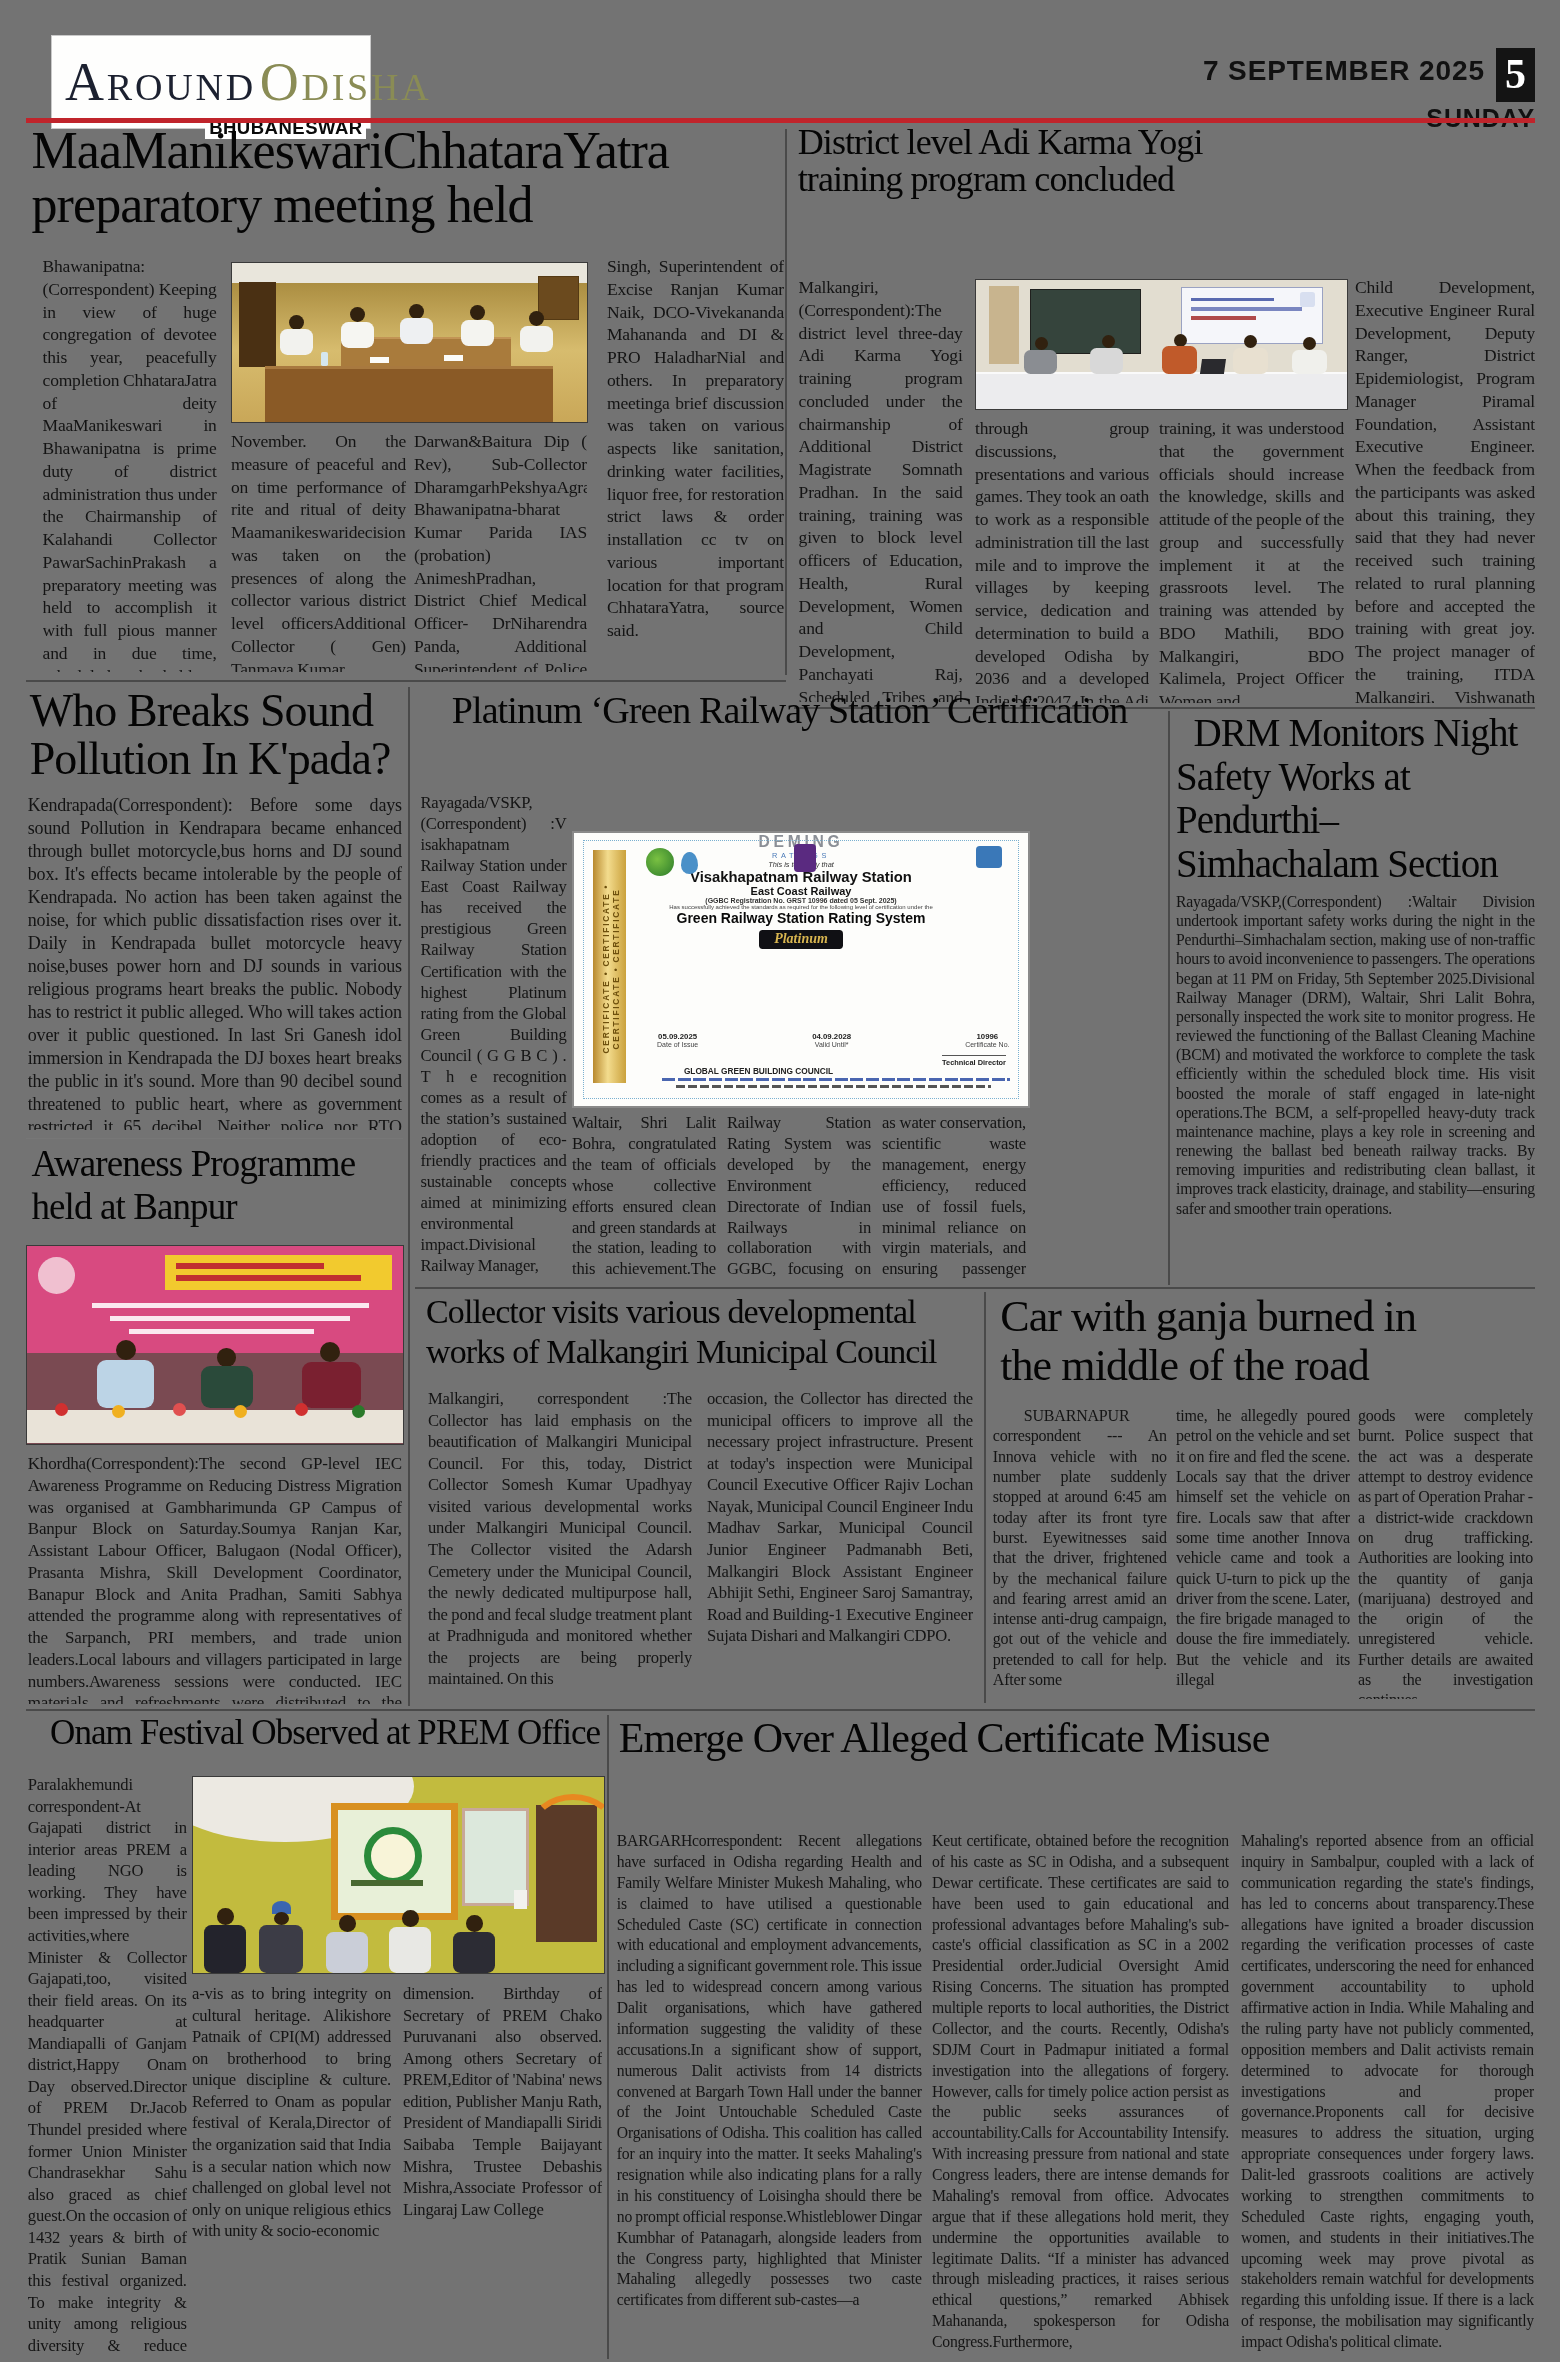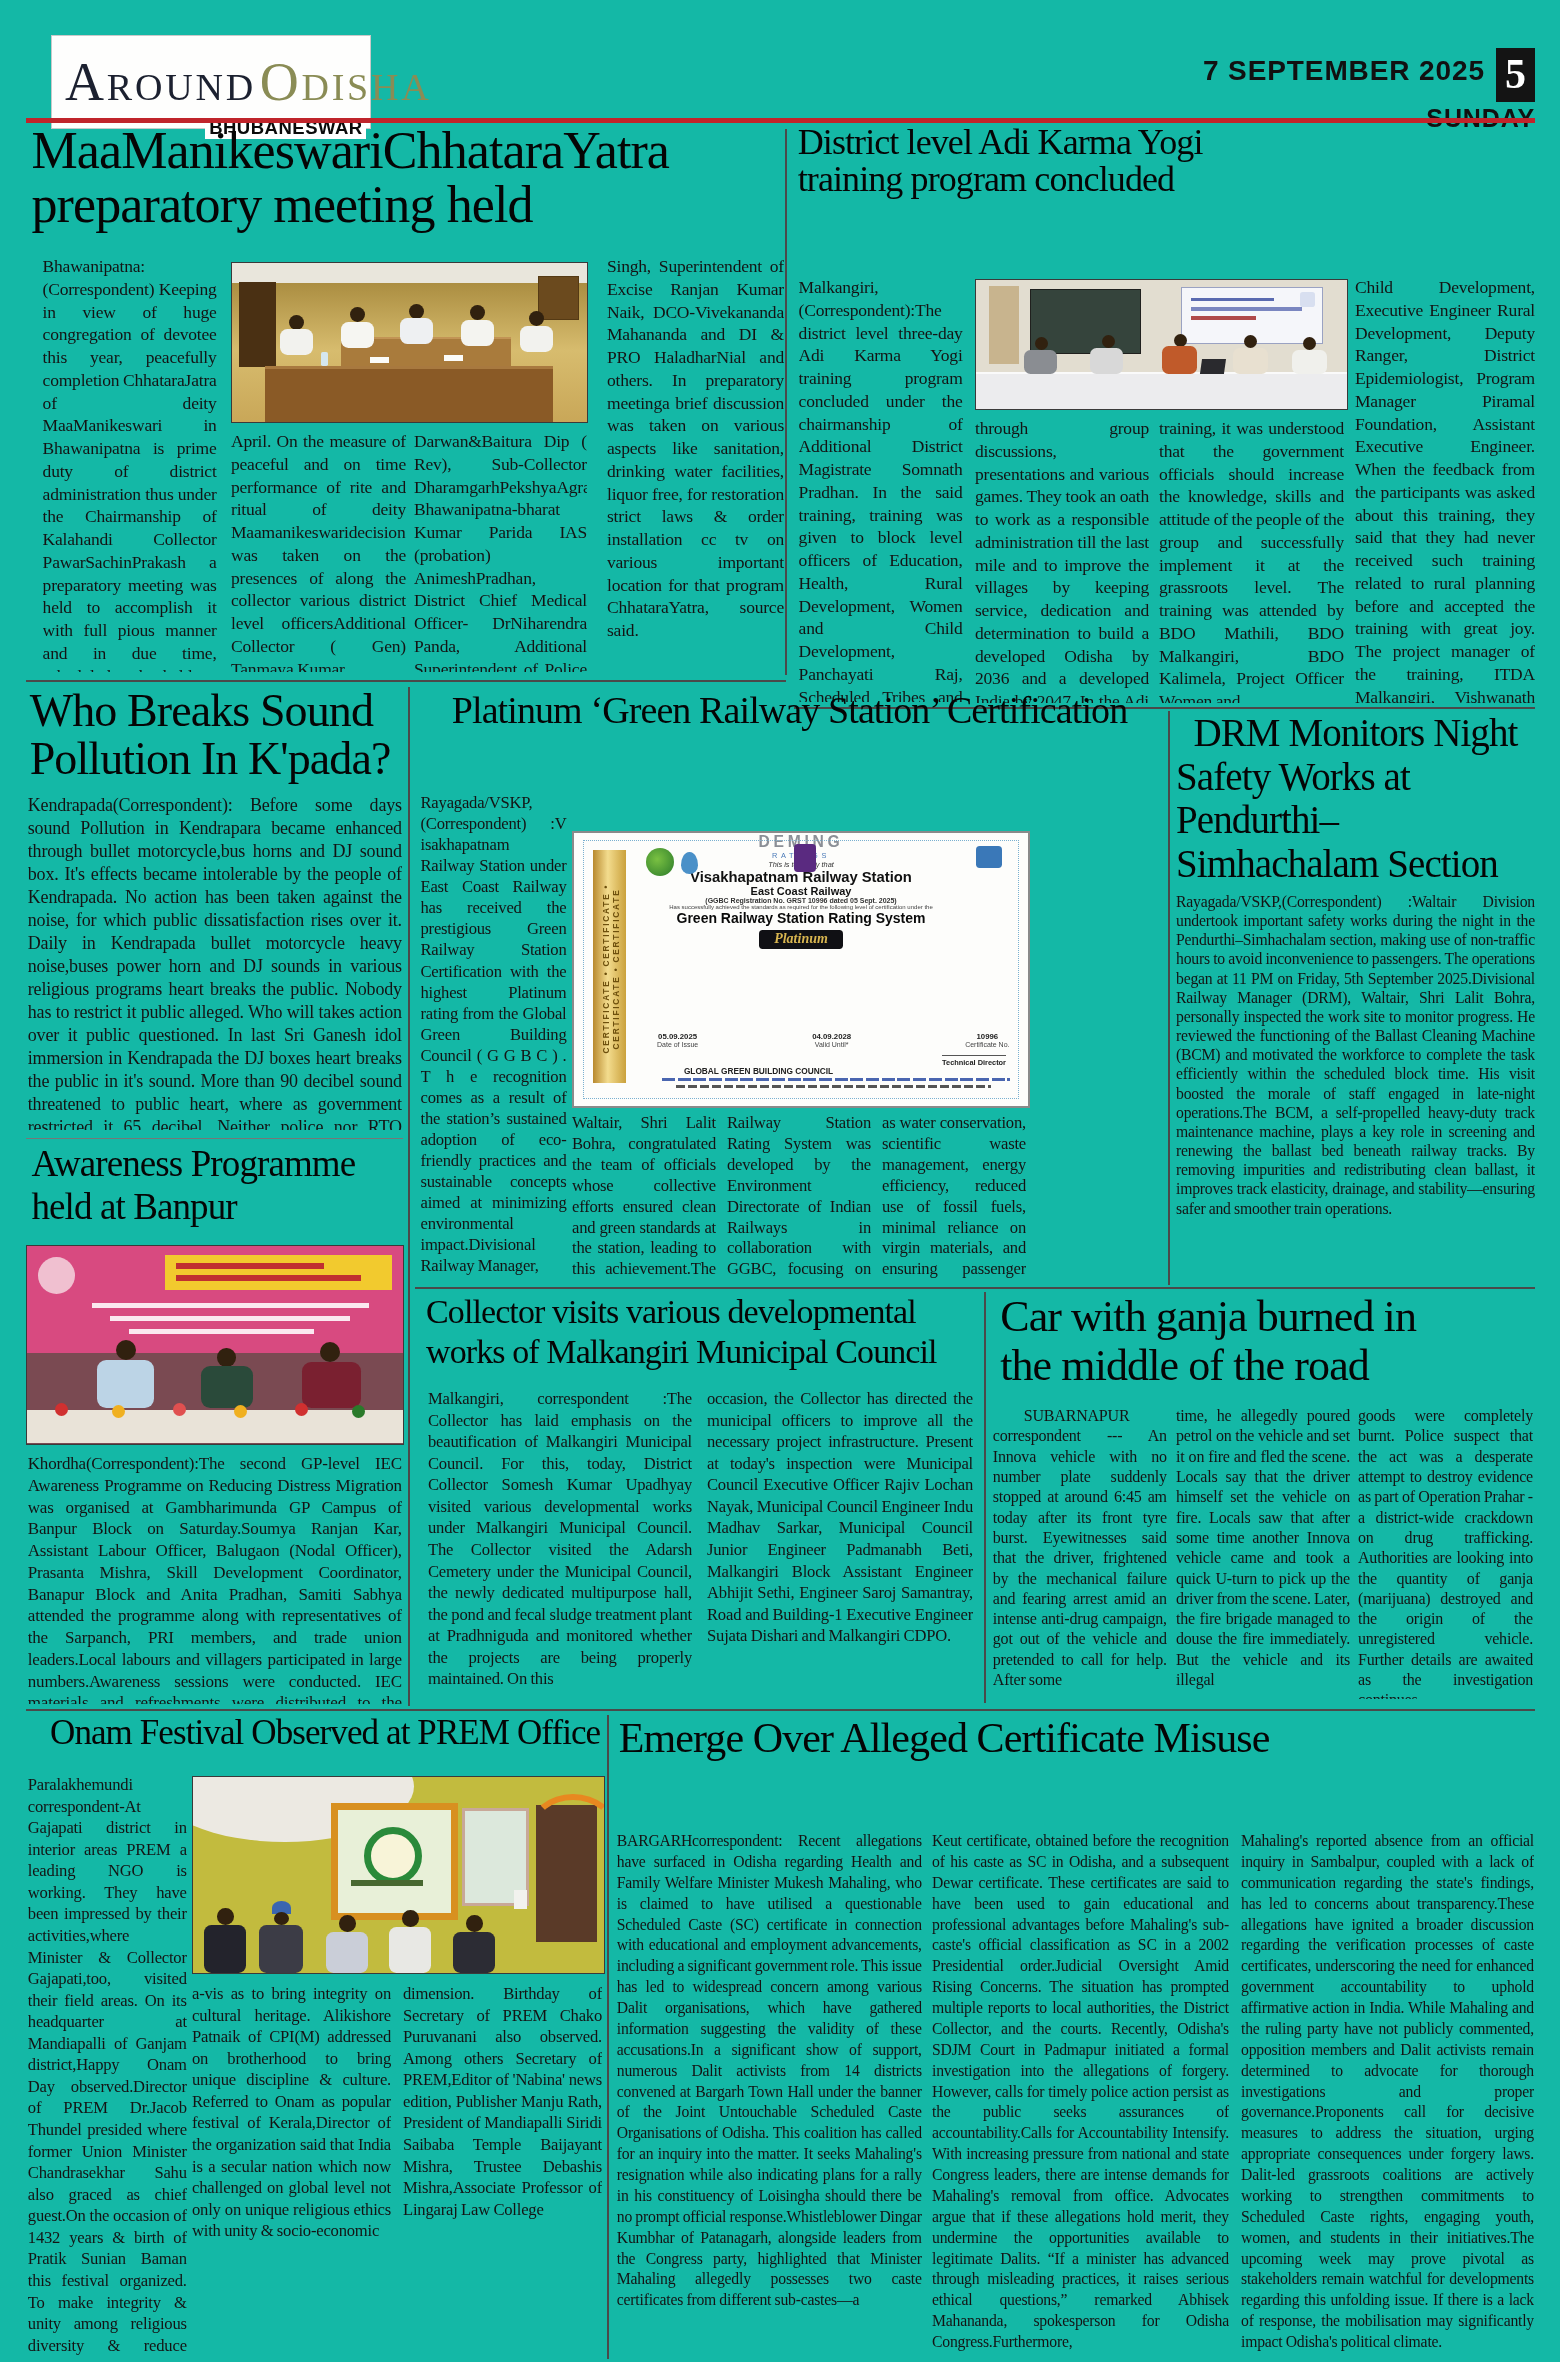--- a/index.html
+++ b/index.html
@@ -1,16 +1,16 @@
 <!DOCTYPE html>
 <html style="font-size:14.8px"><head>
 <meta charset="utf-8">
 <style>
   html,body{margin:0;padding:0;background:#888;}
-  .page{position:relative;width:1561px;height:2363px;background:#14b8a6;overflow:hidden;
+  .page{position:relative;width:1561px;height:2363px;background:#737373;overflow:hidden;
         font-family:"Liberation Serif","DejaVu Serif",serif;color:#141414;}
   
   .logo-box{position:absolute;left:51px;top:35px;width:318px;height:92px;border:1.8px solid #c9c9c9;background:#fefefd;}
   .logo-text{position:absolute;left:13px;top:14.8px;white-space:nowrap;font-family:"Liberation Serif",serif;}
   .logo-around{font-variant:small-caps;font-size:54px;color:#1c2130;letter-spacing:2.8px;}
   .logo-odisha{font-variant:small-caps;font-size:54px;color:#8a8c55;letter-spacing:2.8px;}
   .logo-city{position:absolute;right:3.7px;bottom:-11px;background:#fff;padding:0 3.7px;
              font-family:"Liberation Sans",sans-serif;font-weight:bold;font-size:18.5px;color:#0a0a0a;letter-spacing:0.5px;}
   .date-block{position:absolute;right:26px;top:48px;text-align:right;font-family:"Liberation Sans",sans-serif;}
   .date-line{font-size:28px;font-weight:bold;color:#111;letter-spacing:0.9px;display:inline-block;vertical-align:top;margin-top:7.4px;}
@@ -93,21 +93,21 @@
       <div class="ph-el head" style="left:177px;top:41px;width:14.8px;height:14.8px;"></div>
       <div class="ph-el" style="left:168px;top:55px;width:33px;height:26px;background:#eef0f2;border-radius:7.4px;"></div>
       <div class="ph-el head" style="left:238px;top:42px;width:14.8px;height:14.8px;"></div>
       <div class="ph-el" style="left:229px;top:57px;width:33px;height:26px;background:#f4f4f0;border-radius:7.4px;"></div>
       <div class="ph-el head" style="left:297px;top:48px;width:14.8px;height:14.8px;"></div>
       <div class="ph-el" style="left:288px;top:63px;width:33px;height:26px;background:#f2f2ee;border-radius:7.4px;"></div>
       <div class="ph-el" style="left:89px;top:89px;width:6.5px;height:14px;background:#d5e7ee;border-radius:1.8px;"></div>
       <div class="ph-el" style="left:138px;top:94px;width:18.5px;height:5.5px;background:#fbfbf8;"></div>
       <div class="ph-el" style="left:212px;top:92px;width:18.5px;height:5.5px;background:#fbfbf8;"></div>
     </div>
-    <div class="bcol" style="top:306px;left:205px;width:175px;height:242px;font-size:17.5px;line-height:1.3;">April. On the measure of peaceful and on time performance of rite and ritual of deity Maamanikeswaridecision was taken on the presences of along the collector various district level officersAdditional Collector ( Gen) Tanmaya Kumar</div>
+    <div class="bcol" style="top:306px;left:205px;width:175px;height:242px;font-size:17.5px;line-height:1.3;">November. On the measure of peaceful and on time performance of rite and ritual of deity Maamanikeswaridecision was taken on the presences of along the collector various district level officersAdditional Collector ( Gen) Tanmaya Kumar</div>
     <div class="bcol" style="top:306px;left:388px;width:173px;height:242px;font-size:17.5px;line-height:1.3;">Darwan&amp;Baitura Dip ( Rev), Sub-Collector DharamgarhPekshyaAgrawal, Bhawanipatna-bharat Kumar Parida IAS (probation) AnimeshPradhan, District Chief Medical Officer- DrNiharendra Panda, Additional Superintendent of Police Sushanta Kumar</div>
     <div class="bcol" style="top:131px;left:581px;width:177px;height:417px;font-size:17.5px;line-height:1.3;">Singh, Superintendent of Excise Ranjan Kumar Naik, DCO-Vivekananda Mahananda and DI &amp; PRO HaladharNial and others. In preparatory meetinga brief discussion was taken on various aspects like sanitation, drinking water facilities, liquor free, for restoration strict laws &amp; order installation cc tv on various important location for that program ChhataraYatra, source said.</div>
   </div>
 
   <div class="vrule" style="left:785px;top:129px;height:546px;"></div>
 
   <div class="art" style="left:794px;top:124px;width:741px;height:583px;">
     <div class="hl" style="font-size:36px;padding-left:3.7px;">
       <div>District level Adi Karma Yogi</div>
       <div>training program concluded</div>

